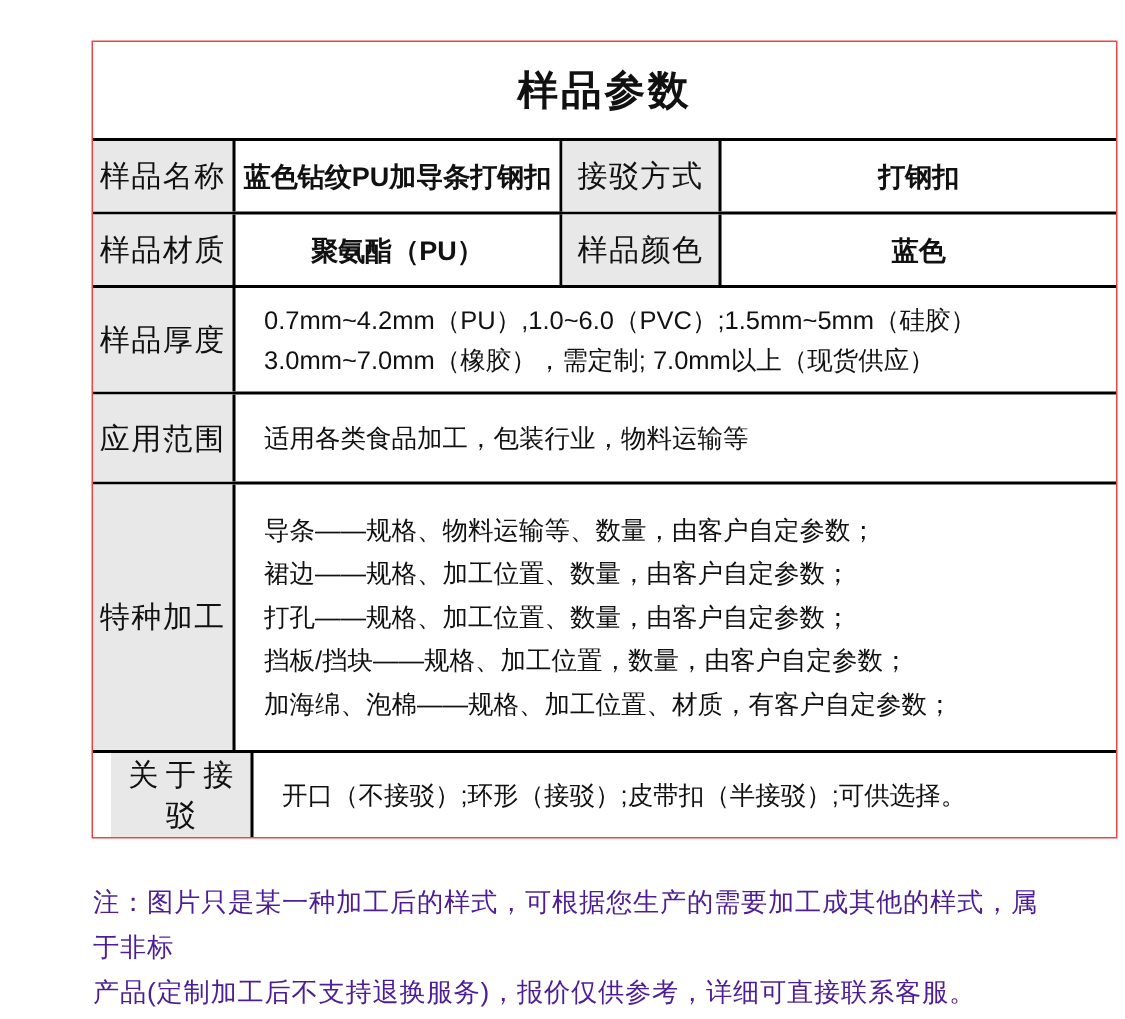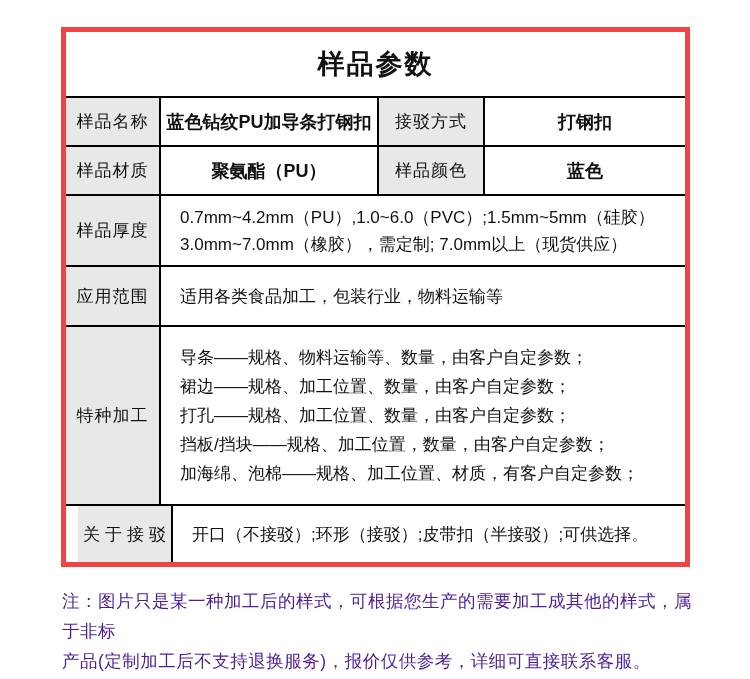--- a/index.html
+++ b/index.html
@@ -8,22 +8,22 @@
     background: #ffffff;
     font-family: "Liberation Sans", "DejaVu Sans", sans-serif;
     color: #111111;
     overflow: hidden;
   }
   .page { position: relative; width: 750px; height: 679px; }
 
   .spec-table {
     position: absolute;
     left: 61px; top: 27px;
-    width: 629px;
-    border: 5px solid #ef4444;
+    width: 684px;
+    border: 1px solid #ef4444;
     background: #ffffff;
   }
 
   .title-row {
     height: 66px;
     display: flex; align-items: center; justify-content: center;
     font-size: 27px; font-weight: bold; letter-spacing: 2px;
     border-bottom: 2px solid #000000;
   }
 
@@ -32,21 +32,21 @@
 
   .cell {
     display: flex; align-items: center;
     border-right: 2px solid #000000;
   }
   .cell:last-child { border-right: none; }
 
   .label-cell {
     background: #e8e8e8;
     justify-content: center;
-    font-size: 17px;
+    font-size: 20px;
     letter-spacing: 1px;
     text-align: center;
     flex: 0 0 auto;
   }
   .label-cell.spaced { letter-spacing: 5px; padding-left: 5px; }
 
   .w-label1 { width: 95px; }
   .w-value1 { width: 218px; }
   .w-label2 { width: 106px; }
   .w-value2 { flex: 1 1 auto; }

